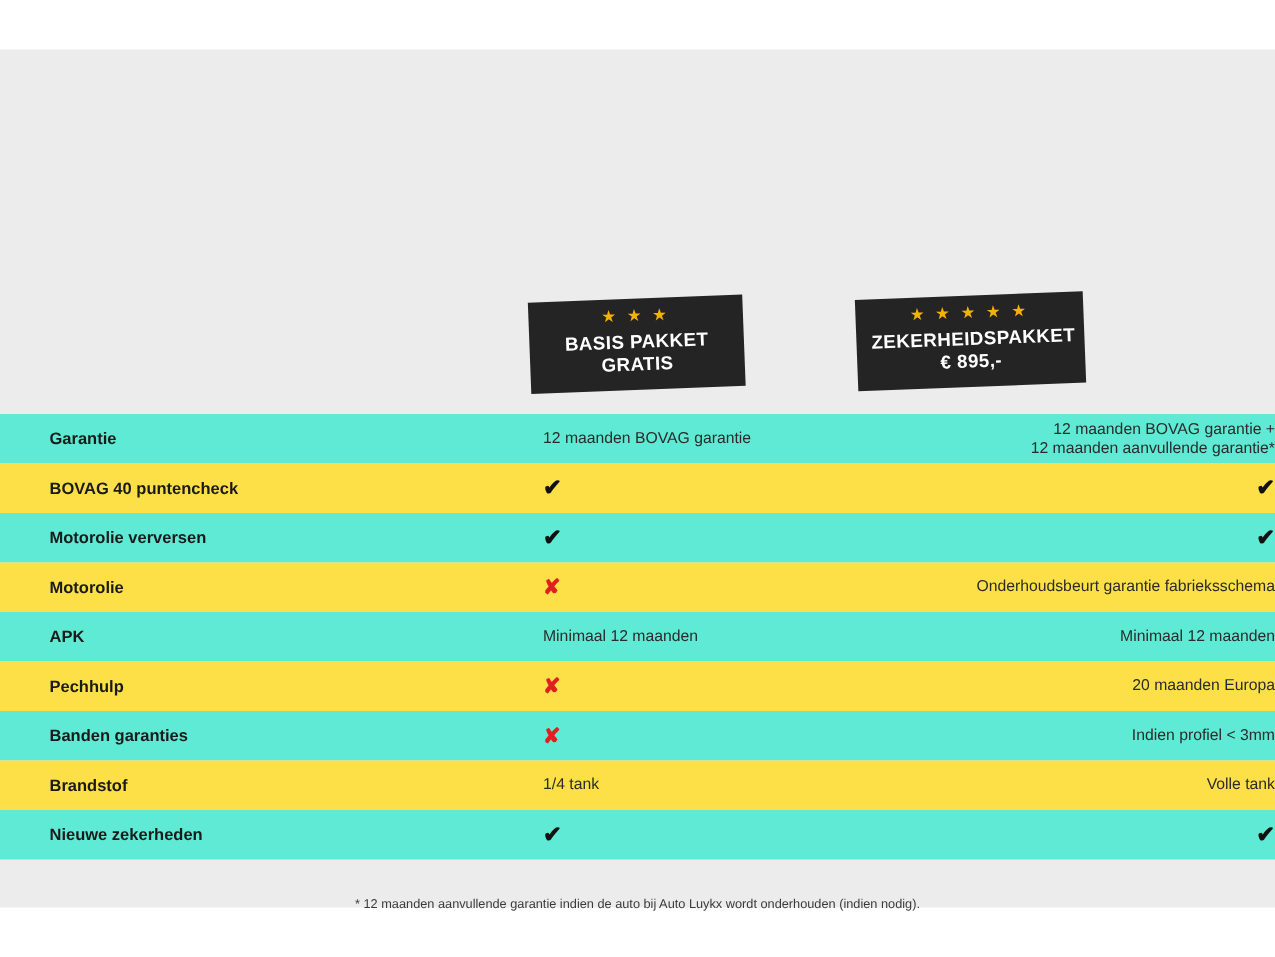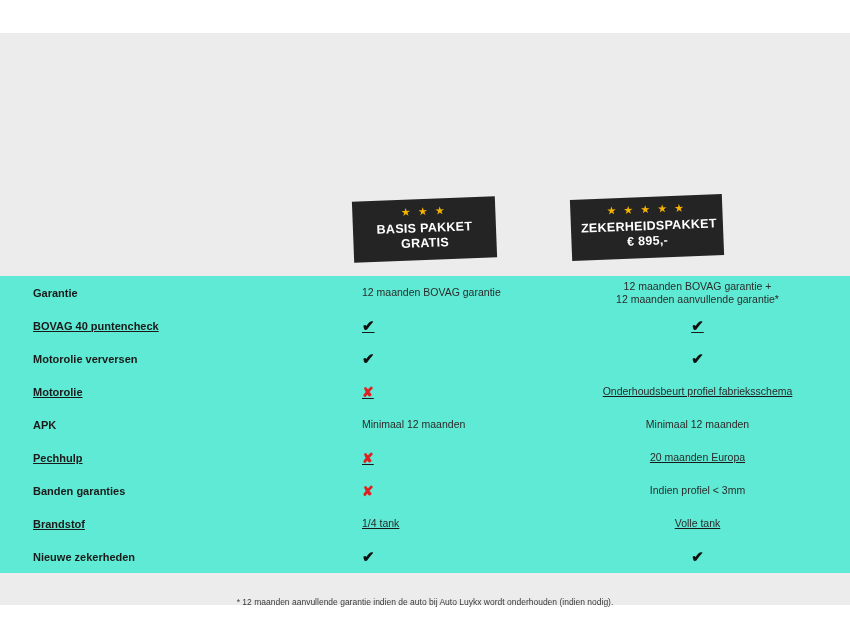--- a/index.html
+++ b/index.html
@@ -100,21 +100,21 @@
     top: 276px;
     width: 850px;
   }
   .row {
     display: flex;
     align-items: center;
     height: 33px;
     box-sizing: border-box;
   }
   .row.odd { background: #5eead4; }
-  .row.even { background: #5eead4; text-decoration: underline; }
+  .row.even { background: #fde047; }
   .cell-feature {
     width: 330px;
     padding-left: 33px;
     box-sizing: border-box;
     font-size: 11px;
     font-weight: bold;
     color: #1a1a1a;
   }
   .cell-basis {
     width: 215px;
@@ -122,21 +122,21 @@
     font-size: 10.5px;
     color: #2b2b2b;
     text-align: left;
     padding-left: 32px;
   }
   .cell-zeker {
     width: 305px;
     box-sizing: border-box;
     font-size: 10.5px;
     color: #2b2b2b;
-    text-align: center;
+    text-align: right;
     padding-left: 0px;
   }
   .check {
     font-size: 15px;
     color: #111111;
     line-height: 1;
     font-weight: bold;
   }
   .cross {
     font-size: 14px;
@@ -194,21 +194,21 @@
         <div class="cell-zeker"><span class="check">✔</span></div>
       </div>
       <div class="row odd">
         <div class="cell-feature">Motorolie verversen</div>
         <div class="cell-basis"><span class="check">✔</span></div>
         <div class="cell-zeker"><span class="check">✔</span></div>
       </div>
       <div class="row even">
         <div class="cell-feature">Motorolie</div>
         <div class="cell-basis"><span class="cross">✘</span></div>
-        <div class="cell-zeker"><span class="multiline">Onderhoudsbeurt profiel fabrieksschema</span></div>
+        <div class="cell-zeker"><span class="multiline">Onderhoudsbeurt garantie fabrieksschema</span></div>
       </div>
       <div class="row odd">
         <div class="cell-feature">APK</div>
         <div class="cell-basis"><span class="multiline">Minimaal 12 maanden</span></div>
         <div class="cell-zeker"><span class="multiline">Minimaal 12 maanden</span></div>
       </div>
       <div class="row even">
         <div class="cell-feature">Pechhulp</div>
         <div class="cell-basis"><span class="cross">✘</span></div>
         <div class="cell-zeker"><span class="multiline">20 maanden Europa</span></div>

